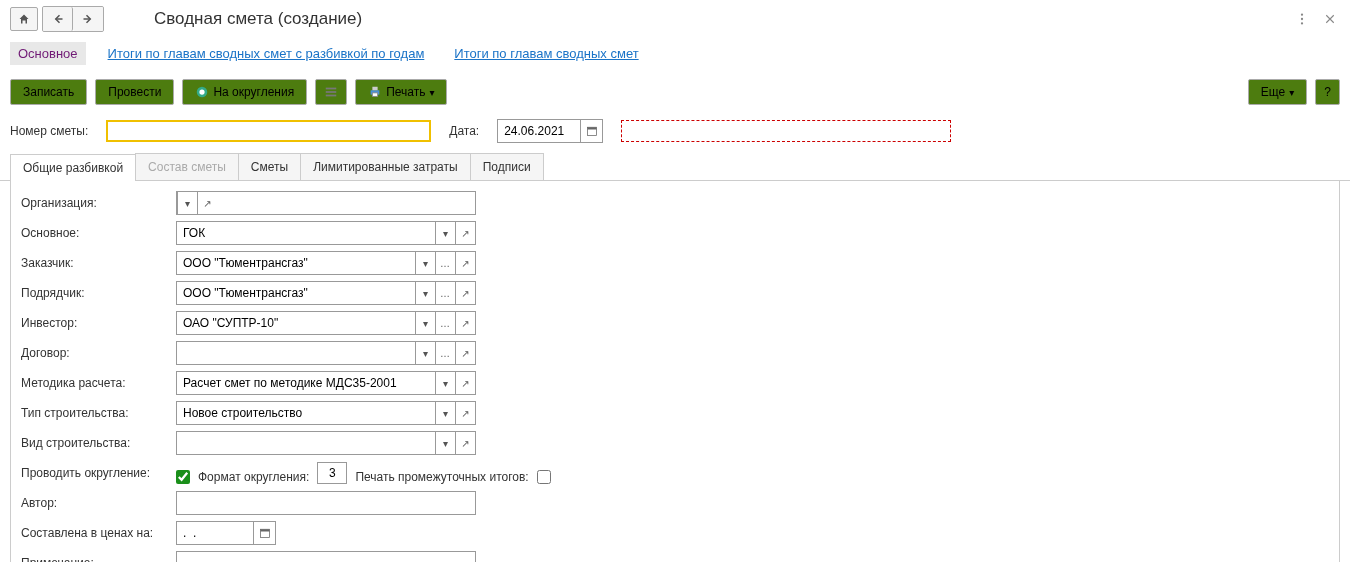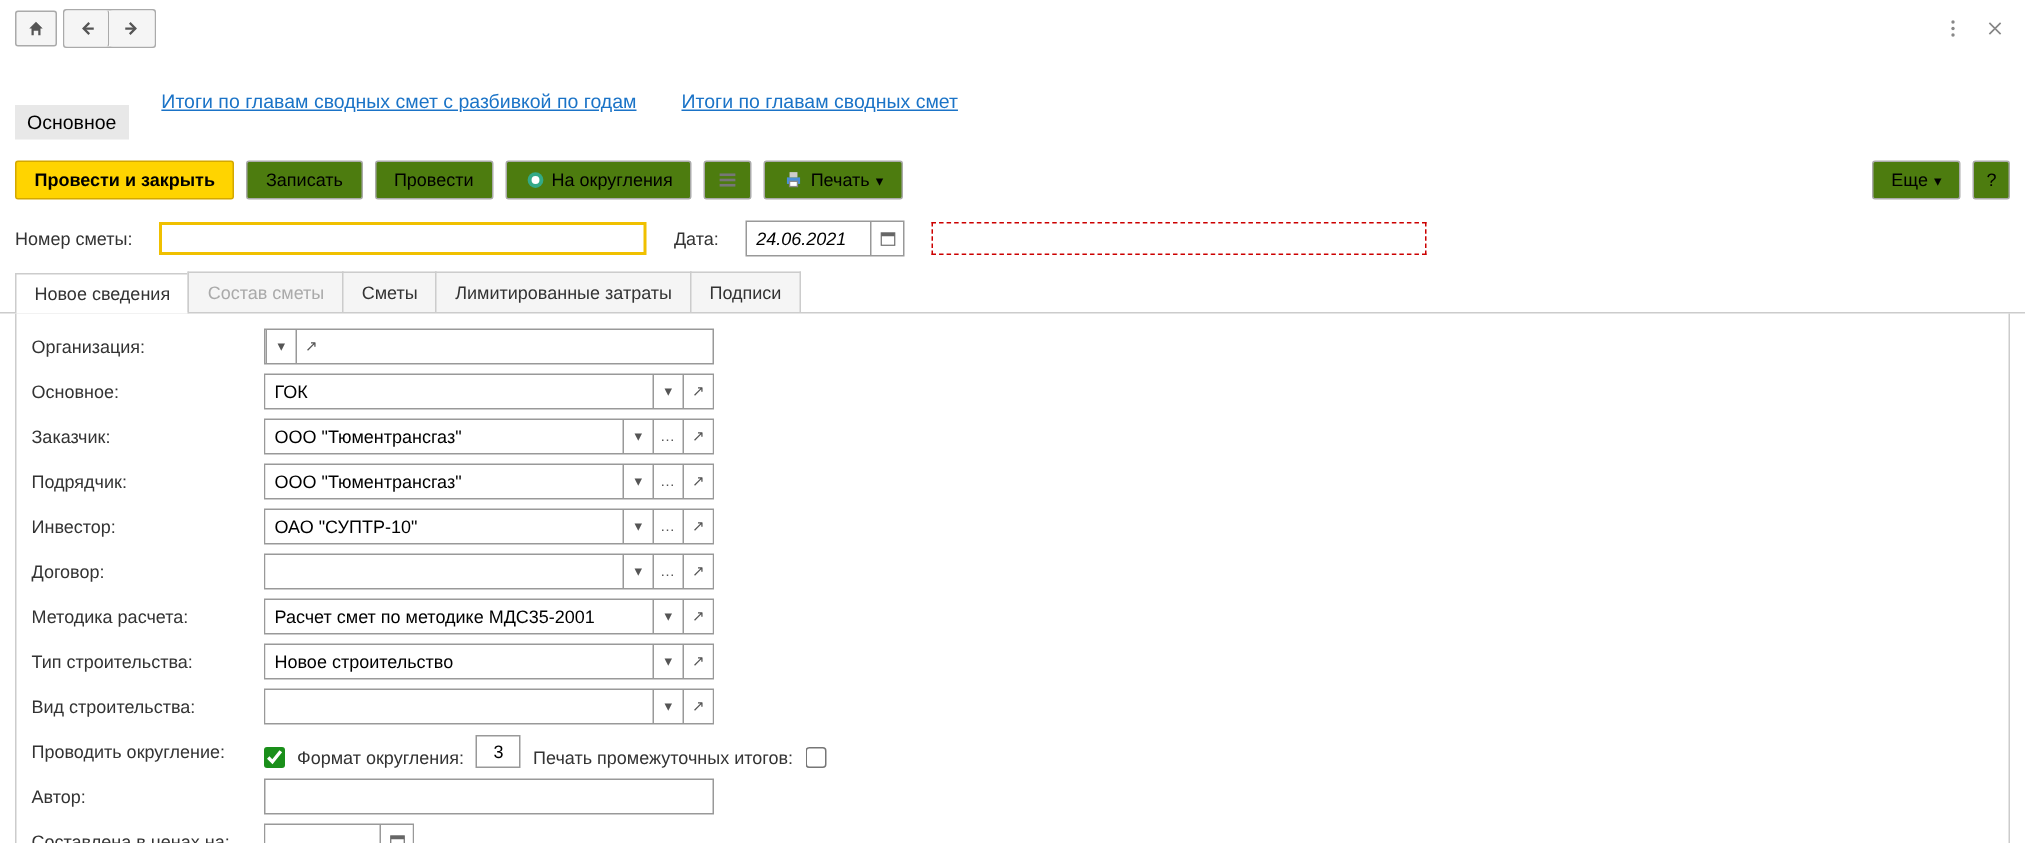--- a/index.html
+++ b/index.html
@@ -8,34 +8,34 @@
 .nav-btn { width: 28px; height: 24px; border: 1px solid #aaa; background: #f5f5f5; margin-right: 4px; display: flex; align-items: center; justify-content: center; cursor: pointer; border-radius: 2px; }
 .nav-btn svg { width: 12px; height: 12px; }
 .nav-group { display: flex; border: 1px solid #aaa; border-radius: 2px; margin-right: 10px; }
 .nav-group .nav-btn { border: none; border-right: 1px solid #aaa; margin: 0; width: 30px; }
 .nav-group .nav-btn:last-child { border-right: none; }
 .title { font-size: 17px; margin-left: 40px; }
 .top-right { margin-left: auto; display: flex; gap: 8px; }
 .icon-btn { width: 20px; height: 20px; display: flex; align-items: center; justify-content: center; cursor: pointer; color: #666; }
 .view-tabs { padding: 4px 10px 8px 10px; display: flex; gap: 14px; align-items: center; }
 .view-tab { font-size: 13px; padding: 4px 8px; cursor: pointer; }
-.view-tab.active { background: #e8e8e8; color: #000000; margin-top: 28px; }
+.view-tab.active { background: #e8e8e8; color: #701a75; }
 .view-tab.link { color: #1a73c7; text-decoration: underline; }
 .toolbar { padding: 6px 10px; display: flex; gap: 8px; align-items: center; }
 .btn { border: 1px solid #aaa; background: #4d7c0f; padding: 5px 12px; font-size: 12px; cursor: pointer; border-radius: 2px; display: flex; align-items: center; gap: 4px; }
 .btn.primary { background: #ffd400; border-color: #d4a800; font-weight: bold; }
 .btn.icon-only { padding: 5px 8px; }
 .btn.more { margin-left: auto; }
 .btn svg { width: 14px; height: 14px; }
 .header-row { padding: 8px 10px 10px 10px; display: flex; gap: 18px; align-items: center; }
 .hr-label { font-size: 12px; }
 .hr-input { border: 1px solid #999; height: 22px; padding: 2px 6px; font-size: 12px; }
 .hr-input.number { width: 325px; border: 2px solid #f0c000; }
 .hr-date-wrap { display: flex; border: 1px solid #999; height: 24px; }
-.hr-date-wrap input { border: none; width: 82px; padding: 2px 6px; font-size: 12px; font-style: italic; }
+.hr-date-wrap input { border: none; width: 82px; padding: 2px 6px; font-size: 12px; }
 .hr-date-wrap .cal-btn { border-left: 1px solid #999; width: 22px; display: flex; align-items: center; justify-content: center; background: #fff; cursor: pointer; }
 .hr-desc { flex: 0 0 330px; border: 1px dashed #c00; height: 22px; background: #fff; }
 .tabs-row { padding: 0 10px; display: flex; border-bottom: 1px solid #ccc; }
 .tab { border: 1px solid #ccc; border-bottom: none; padding: 6px 12px; font-size: 12px; background: #f5f5f5; cursor: pointer; margin-right: -1px; position: relative; }
 .tab.active { background: #fff; top: 1px; }
 .tab.disabled { color: #aaa; }
 .form-area { padding: 10px; border: 1px solid #ccc; border-top: none; margin: 0 10px; }
 .form-row { display: flex; align-items: center; margin-bottom: 6px; min-height: 24px; }
 .form-label { width: 155px; font-size: 12px; }
 .combo { display: flex; border: 1px solid #999; height: 24px; width: 300px; }
@@ -67,20 +67,21 @@
           <line x1="5" y1="8" x2="14" y2="8" stroke="#555" stroke-width="2"></line>
         </svg>
     </div>
     <div class="nav-btn">
       <svg viewBox="0 0 16 16">
           <path d="M6 3 L11 8 L6 13" stroke="#555" stroke-width="2" fill="none"></path>
           <line x1="2" y1="8" x2="11" y2="8" stroke="#555" stroke-width="2"></line>
         </svg>
     </div>
   </div>
+  <div class="title">Сводная смета (создание)</div>
   <div class="top-right">
     <div class="icon-btn">
       <svg viewBox="0 0 16 16" width="14" height="14">
           <circle cx="8" cy="3" r="1.3" fill="#888"></circle>
           <circle cx="8" cy="8" r="1.3" fill="#888"></circle>
           <circle cx="8" cy="13" r="1.3" fill="#888"></circle>
         </svg>
     </div>
     <div class="icon-btn">
       <svg viewBox="0 0 16 16" width="12" height="12">
@@ -90,21 +91,20 @@
   </div>
 </div>
 
 <div class="view-tabs">
   <div class="view-tab active">Основное</div>
   <div class="view-tab link">Итоги по главам сводных смет с разбивкой по годам</div>
   <div class="view-tab link">Итоги по главам сводных смет</div>
 </div>
 
 <div class="toolbar">
-  <button class="btn primary">Провести и закрыть</button>
   <button class="btn">Записать</button>
   <button class="btn">Провести</button>
   <button class="btn">
     <svg viewBox="0 0 16 16">
         <circle cx="8" cy="8" r="6" fill="#3a8"></circle>
         <circle cx="8" cy="8" r="3" fill="#fff"></circle>
       </svg>
     <span>На округления</span>
   </button>
   <button class="btn icon-only">
@@ -138,21 +138,21 @@
       <svg width="12" height="12" viewBox="0 0 16 16">
           <rect x="2" y="3" width="12" height="11" fill="none" stroke="#666"></rect>
           <rect x="2" y="3" width="12" height="3" fill="#666"></rect>
         </svg>
     </div>
   </div>
   <div class="hr-desc"></div>
 </div>
 
 <div class="tabs-row">
-  <div class="tab active">Новое сведения</div>
+  <div class="tab active">Общие разбивкой</div>
   <div class="tab disabled">Состав сметы</div>
   <div class="tab">Сметы</div>
   <div class="tab">Лимитированные затраты</div>
   <div class="tab">Подписи</div>
 </div>
 
 <div class="form-area">
   <div class="form-row">
     <div class="form-label">Организация:</div>
     <div class="combo">

